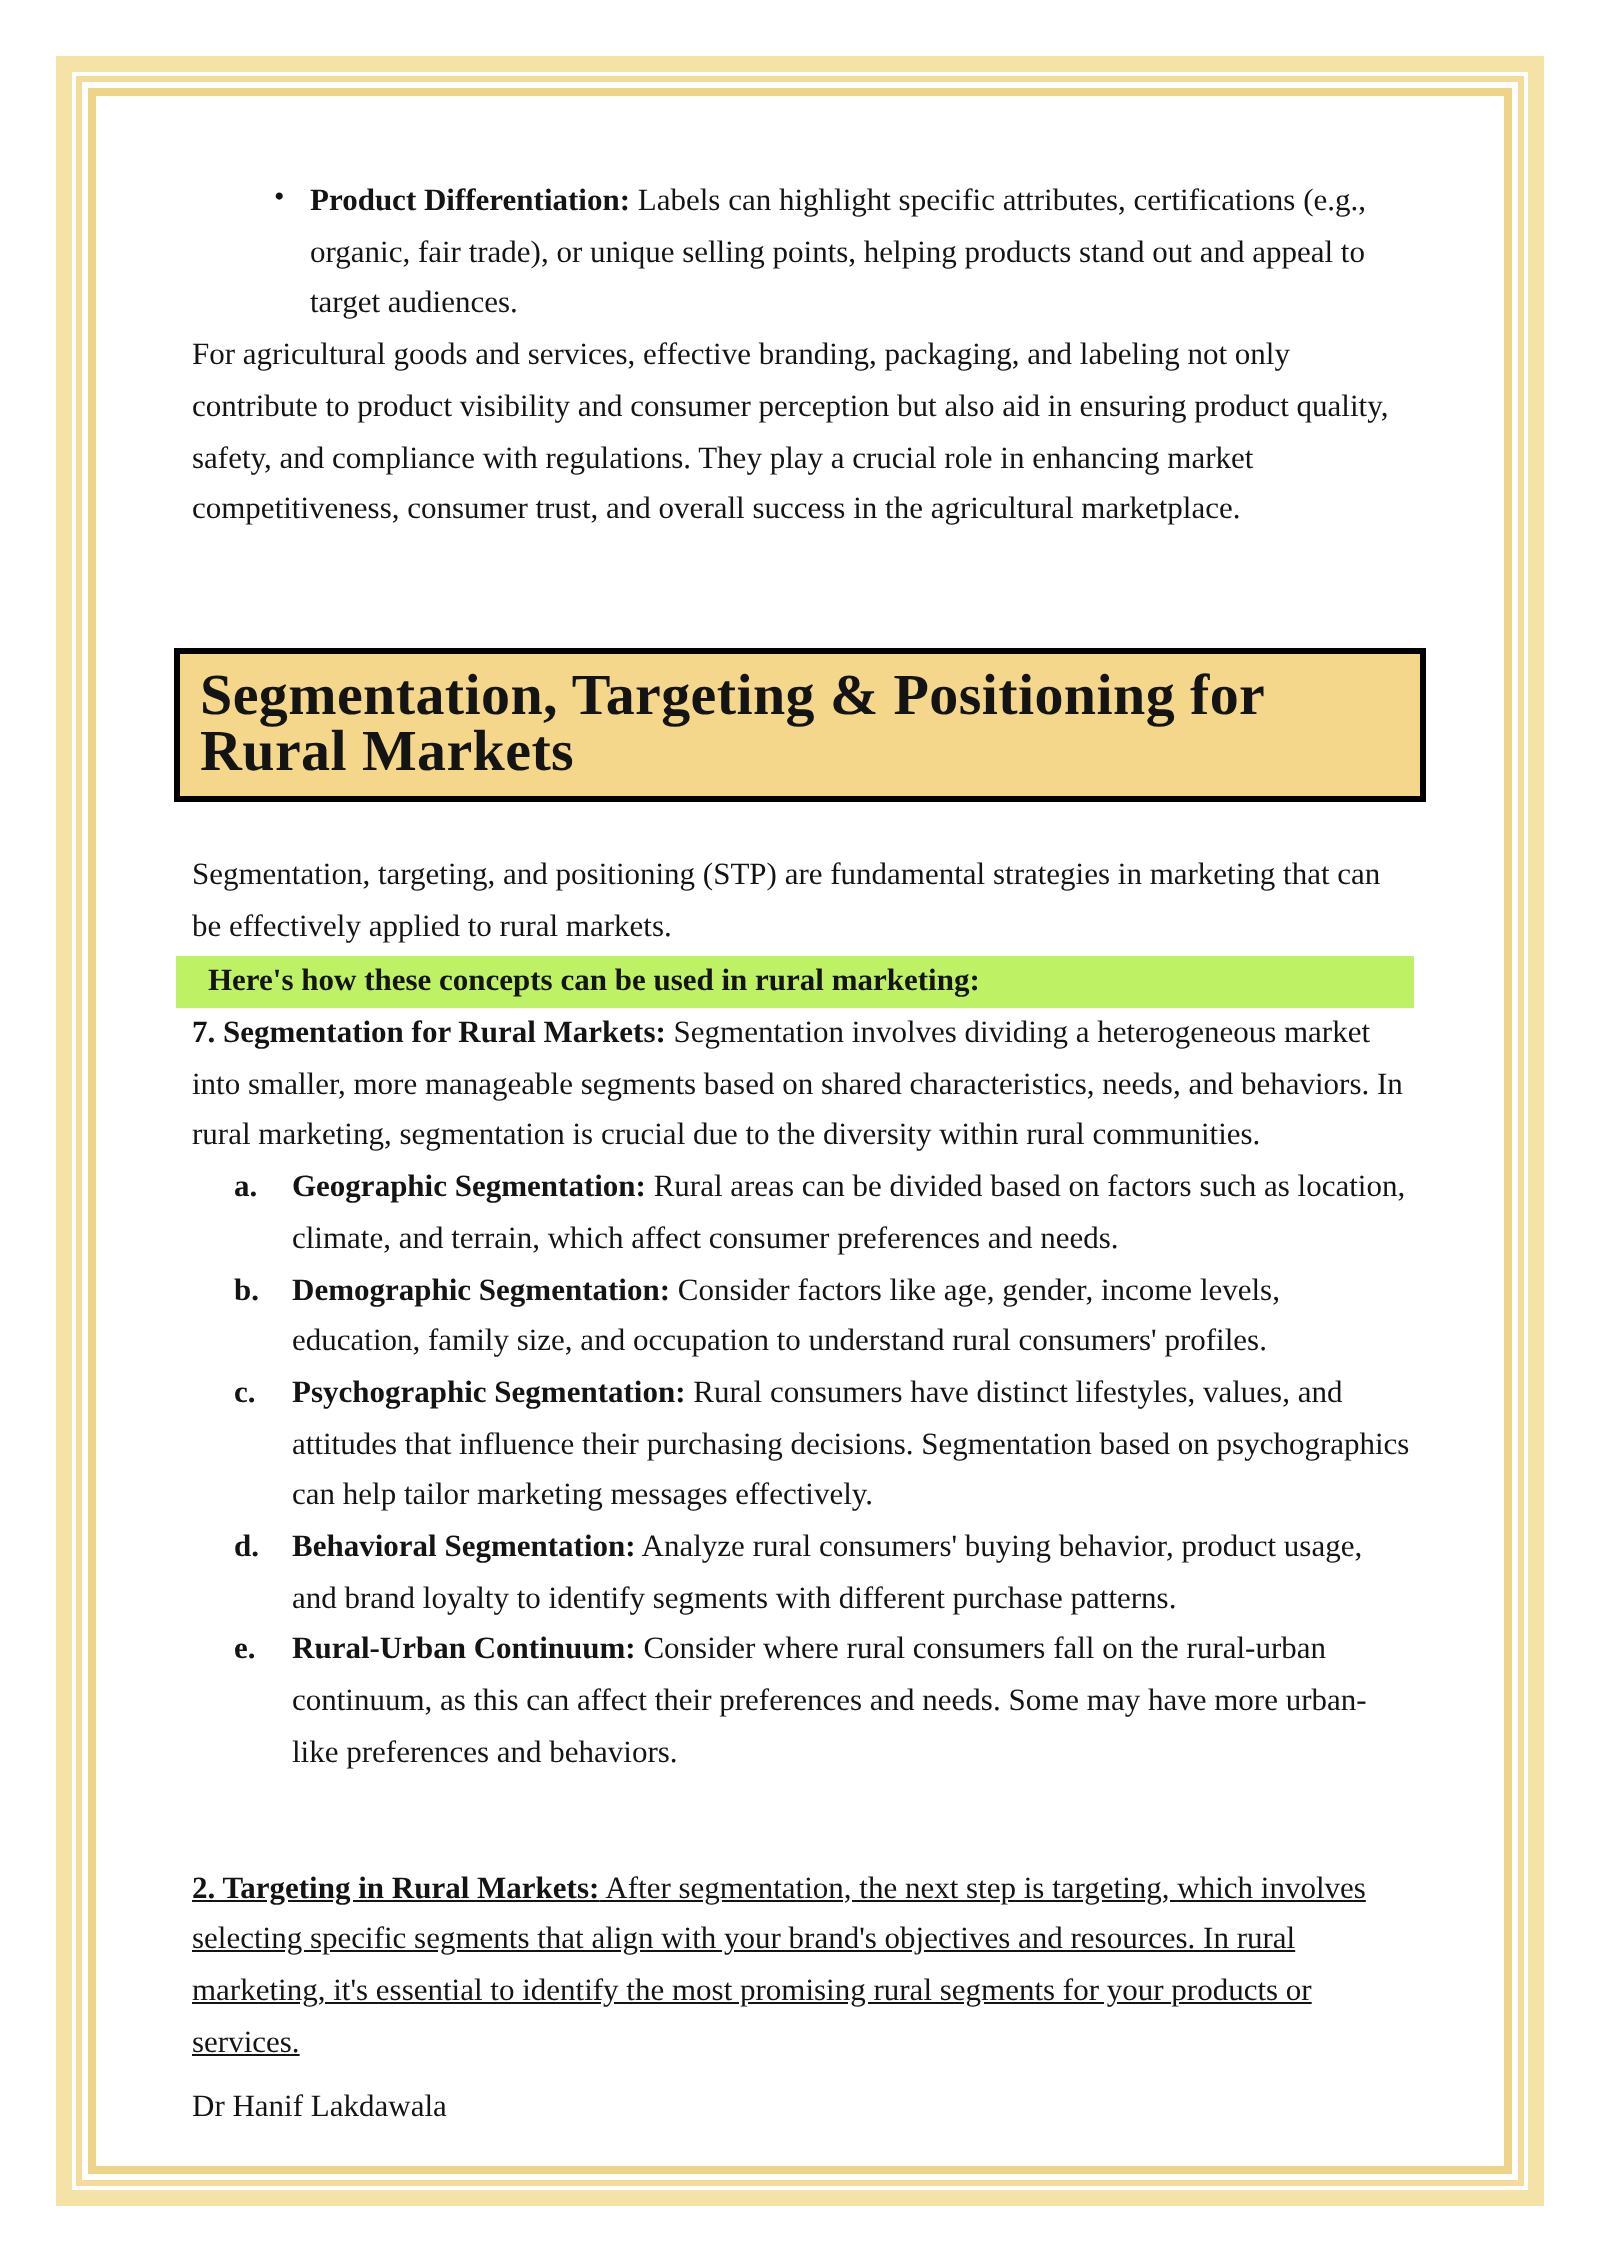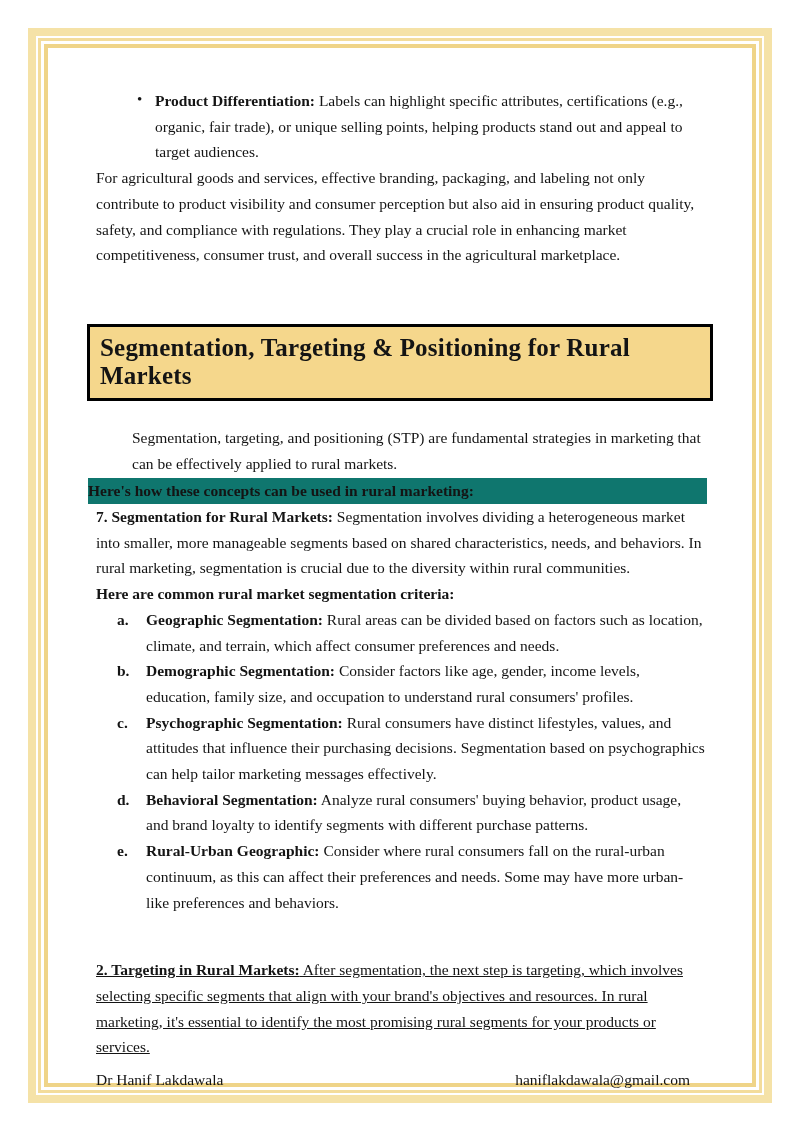--- a/index.html
+++ b/index.html
@@ -47,35 +47,35 @@
   }
 
   
   .heading-box {
     margin-top:56px;
     margin-left:-9px;
     width:calc(100% + 17px);
     background:#f5d78c;
     border:3px solid #000000;
     padding:7px 10px 8px 10px;
-    font-size:25px;
+    font-size:29px;
     font-weight:bold;
     line-height:28px;
     letter-spacing:0.2px;
   }
 
-  .intro { margin-top:24px;margin-left:36px; }
+  .intro { margin-top:24px; }
 
   
   .highlight-line {
     margin-top:2px;
     margin-left:-8px;
     width:calc(100% + 10px);
-    padding-left:0;
-    background:#0f766e;
+    padding-left:16px;
+    background:#bef264;
     font-weight:bold;
   }
 
   
   .letter-list { list-style:none; }
   .letter-item {
     position:relative;
     padding-left:50px;
   }
   .letter-item .marker {
@@ -115,46 +115,44 @@
   </div>
 
   <p class="intro">Segmentation, targeting, and positioning (STP) are fundamental strategies in marketing that can be effectively applied to rural markets.</p>
 
   <div class="highlight-line">
     <span>Here's how these concepts can be used in rural marketing:</span>
   </div>
 
   <p><b>7. Segmentation for Rural Markets:</b><span> Segmentation involves dividing a heterogeneous market into smaller, more manageable segments based on shared characteristics, needs, and behaviors. In rural marketing, segmentation is crucial due to the diversity within rural communities.</span></p>
 
-  <p><b>Here are common rural market segmentation criteria:</b></p>
 
   <ul class="letter-list">
     <li class="letter-item">
       <span class="marker">a.</span>
       <b>Geographic Segmentation:</b><span> Rural areas can be divided based on factors such as location, climate, and terrain, which affect consumer preferences and needs.</span>
     </li>
     <li class="letter-item">
       <span class="marker">b.</span>
       <b>Demographic Segmentation:</b><span> Consider factors like age, gender, income levels, education, family size, and occupation to understand rural consumers' profiles.</span>
     </li>
     <li class="letter-item">
       <span class="marker">c.</span>
       <b>Psychographic Segmentation:</b><span> Rural consumers have distinct lifestyles, values, and attitudes that influence their purchasing decisions. Segmentation based on psychographics can help tailor marketing messages effectively.</span>
     </li>
     <li class="letter-item">
       <span class="marker">d.</span>
       <b>Behavioral Segmentation:</b><span> Analyze rural consumers' buying behavior, product usage, and brand loyalty to identify segments with different purchase patterns.</span>
     </li>
     <li class="letter-item">
       <span class="marker">e.</span>
-      <b>Rural-Urban Geographic:</b><span> Consider where rural consumers fall on the rural-urban continuum, as this can affect their preferences and needs. Some may have more urban-like preferences and behaviors.</span>
+      <b>Rural-Urban Continuum:</b><span> Consider where rural consumers fall on the rural-urban continuum, as this can affect their preferences and needs. Some may have more urban-like preferences and behaviors.</span>
     </li>
   </ul>
 
   <p class="section2"><b>2. Targeting in Rural Markets:</b><span> After segmentation, the next step is targeting, which involves selecting specific segments that align with your brand's objectives and resources. In rural marketing, it's essential to identify the most promising rural segments for your products or services.</span></p>
 
 
   <div class="doc-footer">
     <span class="footer-left">Dr Hanif Lakdawala</span>
-    <span class="footer-right">haniflakdawala@gmail.com</span>
   </div>
 
 </div>
 
 </body></html>

